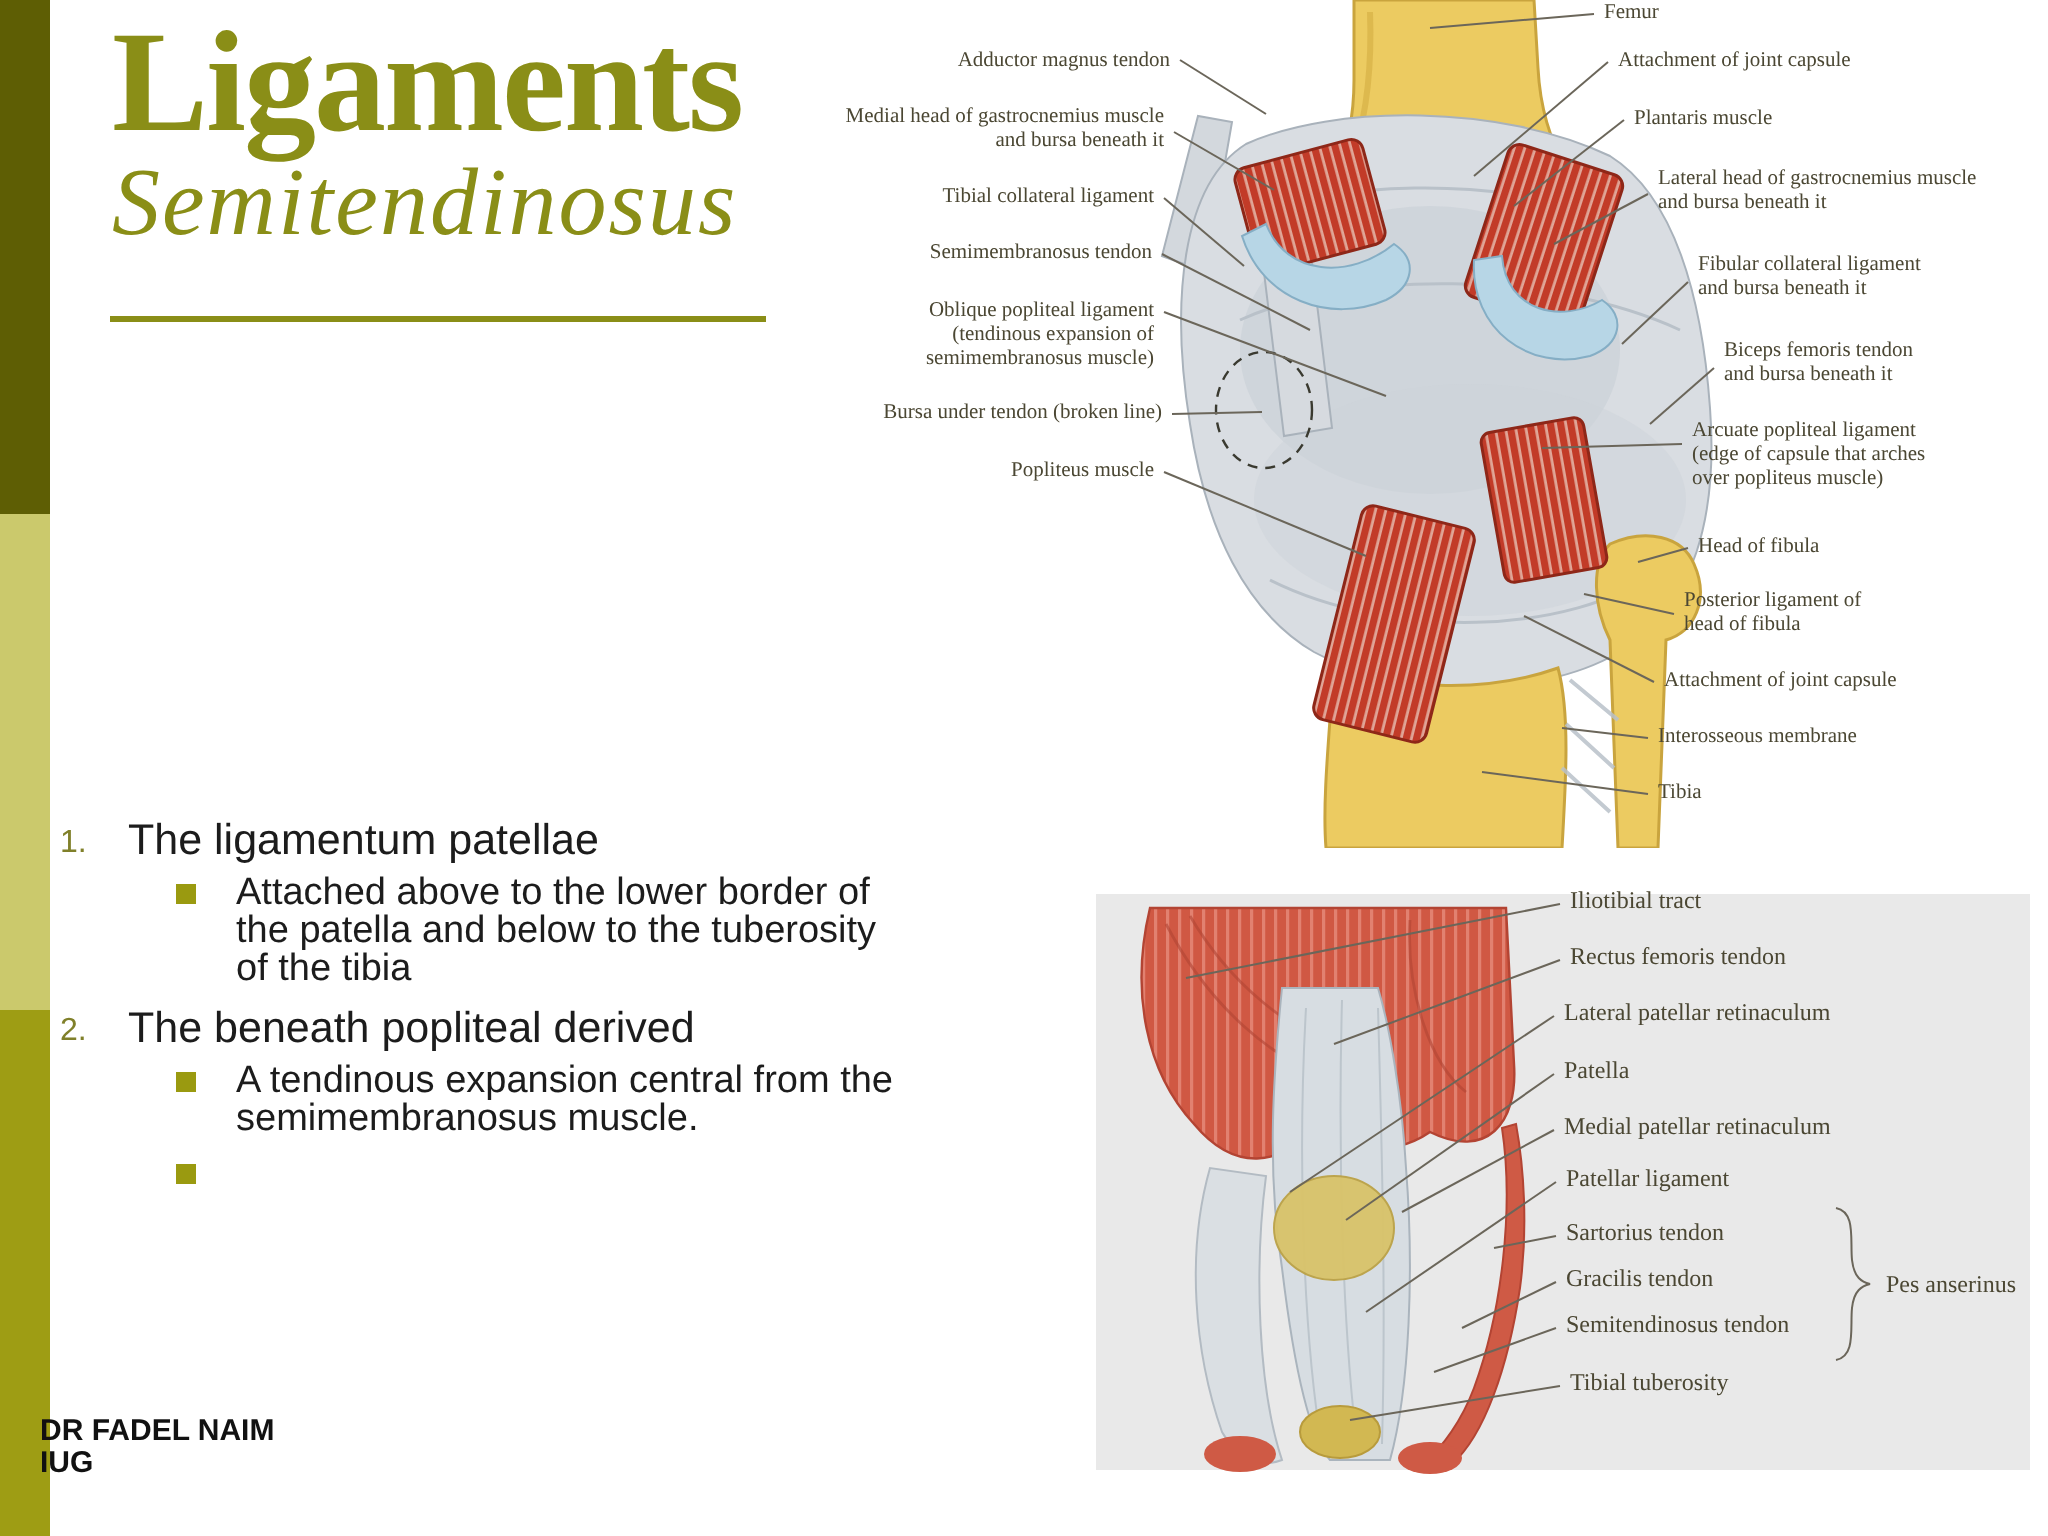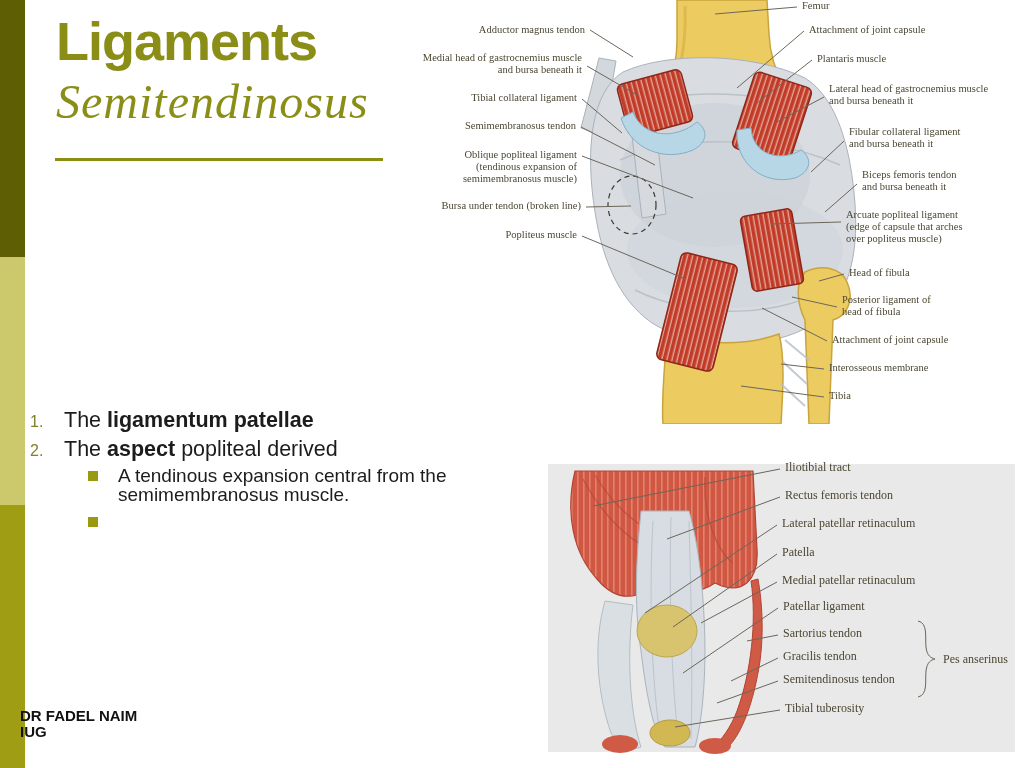--- a/index.html
+++ b/index.html
@@ -9,47 +9,47 @@
   }
   
   .bar{position:absolute;left:0;width:25px;}
   .bar.top{top:0;height:257px;background:#5e5e04;}
   .bar.mid{top:257px;height:248px;background:#cbc96c;}
   .bar.bot{top:505px;height:263px;background:#9e9d14;}
 
   
   .title-block{position:absolute;left:56px;top:10px;width:400px;color:#8a8e17;}
   .title-block h1{
-    margin:0;font-family:Liberation Sans, sans-serif;font-weight:700;
-    font-size:54px;line-height:62px;letter-spacing:-1px;
+    margin:0;font-family:Liberation Serif, serif;font-weight:700;
+    font-size:72px;line-height:62px;letter-spacing:-1px;
   }
   .title-block h2{
     margin:2px 0 0 0;font-family:"Liberation Serif",serif;font-weight:400;
     font-style:italic;font-size:48px;line-height:56px;letter-spacing:1px;
   }
   .title-underline{position:absolute;left:55px;top:158px;width:328px;height:3px;background:#8a8e17;}
 
   
   .list{position:absolute;left:30px;top:408px;width:510px;color:#1c1c1c;}
   .li-head{display:flex;align-items:flex-start;margin-bottom:5px;}
   .li-head .num{
     width:34px;flex:0 0 34px;font-size:16px;color:#80802a;padding-top:5px;
   }
   .li-head .li-text{font-size:21.5px;line-height:24px;}
-  .li-head .li-text b{font-weight:700;margin-top:30px;}
+  .li-head .li-text b{font-weight:400;margin-top:30px;}
   .bullet{display:flex;align-items:flex-start;margin:0 0 8px 58px;}
   .bullet .sq{
     flex:0 0 10px;width:10px;height:10px;background:#9a9a10;margin:5px 20px 0 0;
   }
   .bullet .btext{font-size:19px;line-height:19px;white-space:pre-line;}
 
   
   .fig{position:absolute;}
   .fig-top{left:385px;top:0;width:639px;height:424px;}
-  .fig-bottom{left:545px;top:451px;width:479px;height:303px;text-decoration:underline;}
+  .fig-bottom{left:545px;top:434px;width:479px;height:303px;text-decoration:underline;}
   .fig svg{display:block;width:100%;height:100%;}
   .fig-label{fill:#4b4733;font-family:"Liberation Serif",serif;}
   .leader{stroke:#6b665a;stroke-width:1;fill:none;}
 
   
   .footer{position:absolute;left:20px;top:708px;font-size:15px;line-height:16px;
     font-weight:700;color:#111;}
 </style>
 </head>
 <body>
@@ -208,23 +208,29 @@
         <text x="398" y="212" text-anchor="start" font-size="12" class="fig-label"><tspan x="398" dy="0">Pes anserinus</tspan></text>
       </g>
   </svg>
 </div>
 
 <div class="list">
   <div class="li-head">
     <span class="num">1.</span>
     <span class="li-text"><span>The </span><b>ligamentum patellae</b><span></span></span>
   </div>
+  <div class="bullet">
+    <span class="sq"></span>
+    <span class="btext">Attached above to the lower border of
+the patella and below to the tuberosity
+of the tibia</span>
+  </div>
   <div class="li-head">
     <span class="num">2.</span>
-    <span class="li-text"><span>The </span><b>aspect</b><span> popliteal derived</span></span>
+    <span class="li-text"><span>The </span><b>beneath</b><span> popliteal derived</span></span>
   </div>
   <div class="bullet">
     <span class="sq"></span>
     <span class="btext">A tendinous expansion central from the
 semimembranosus muscle.</span>
   </div>
   <div class="bullet">
     <span class="sq"></span>
   </div>
 </div>

